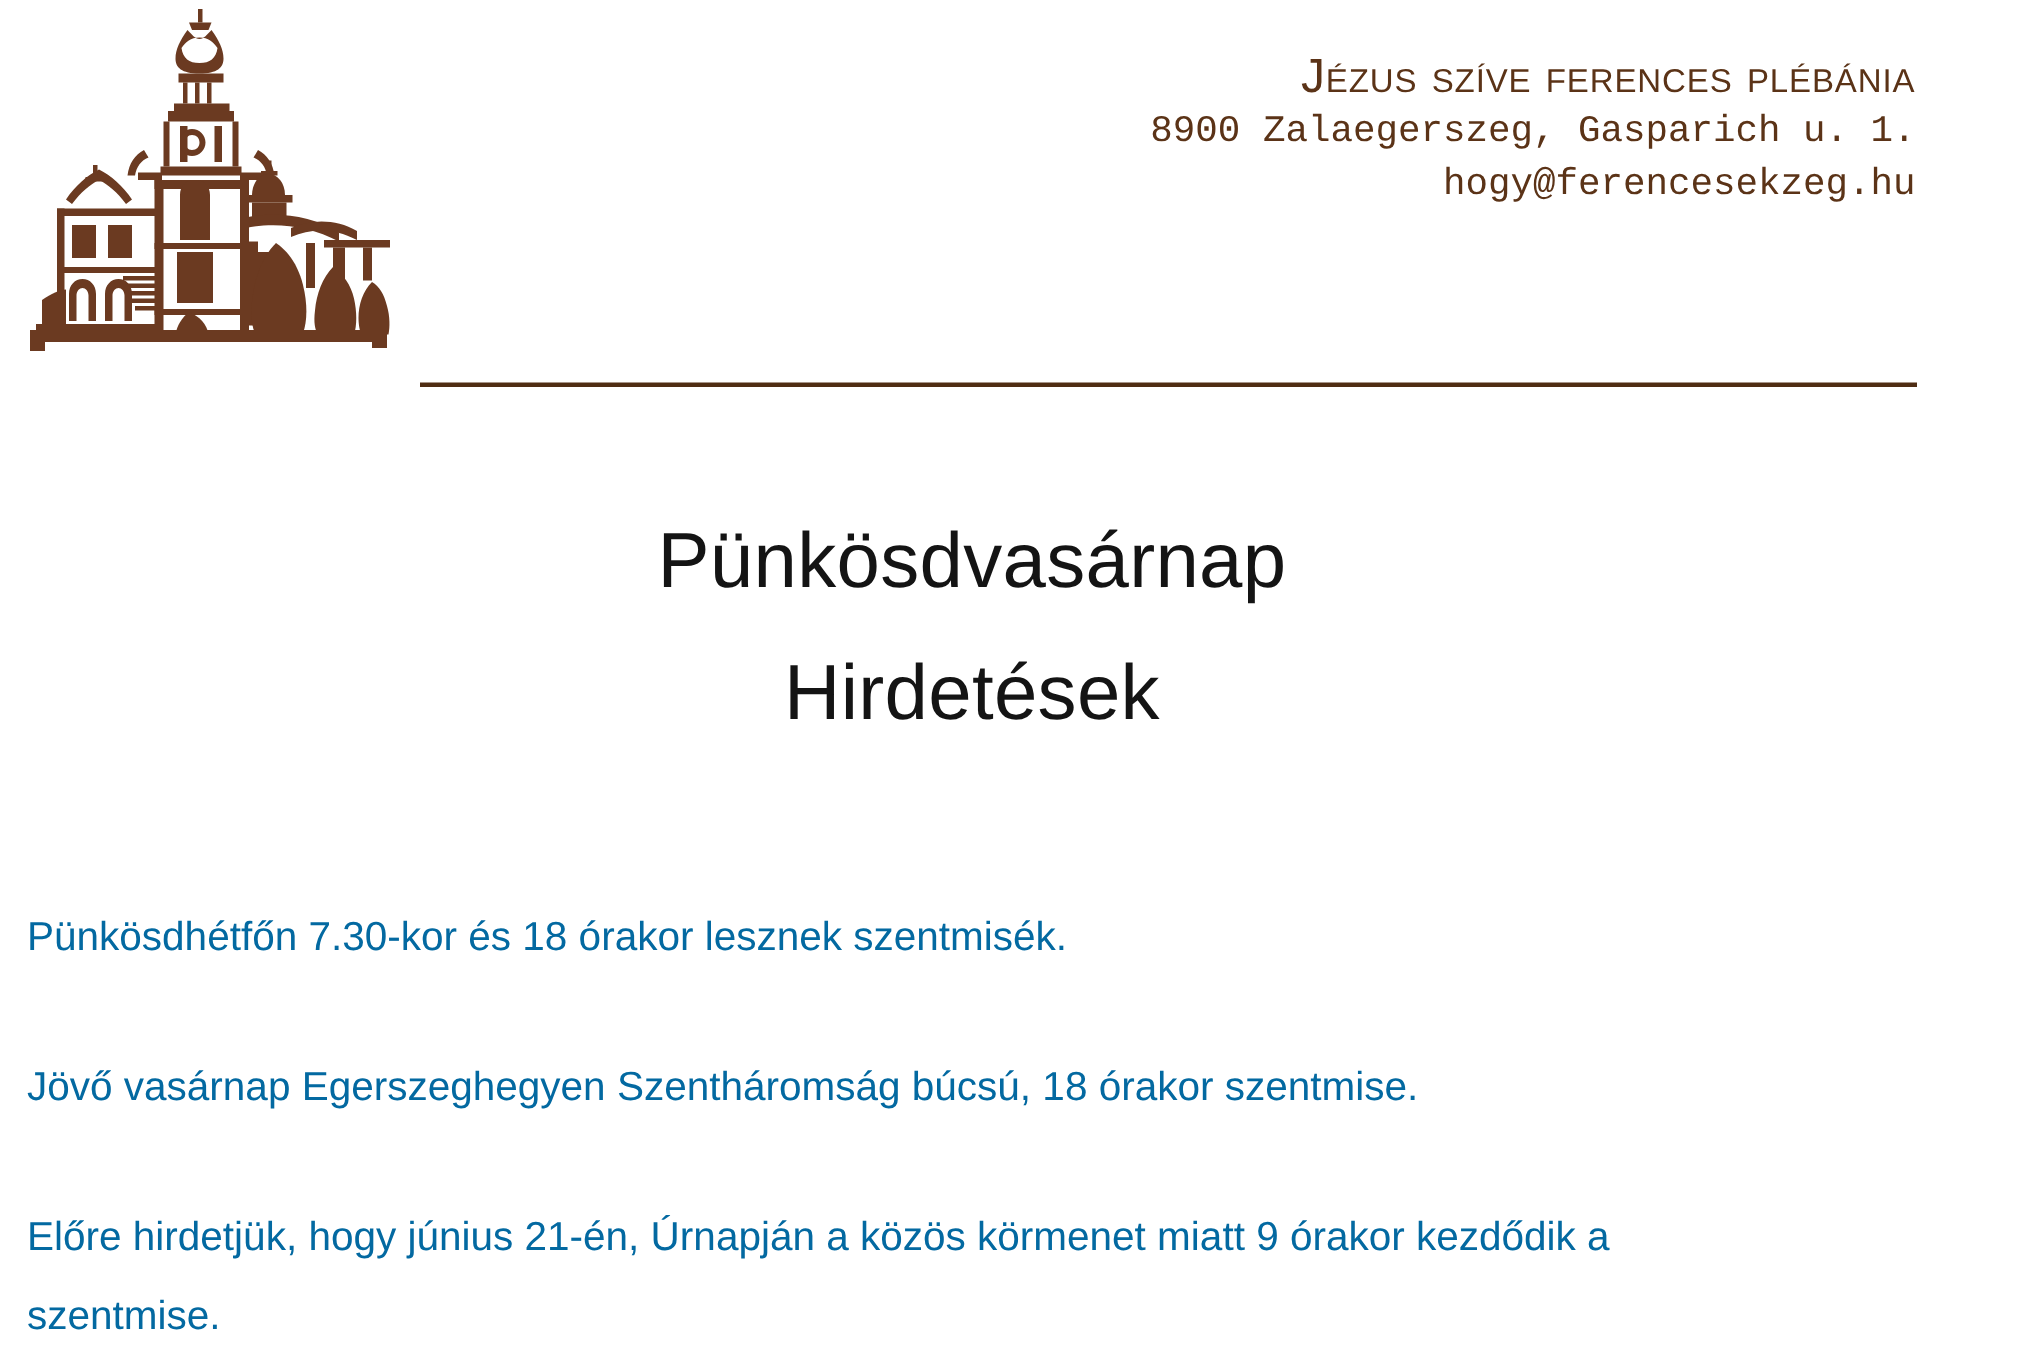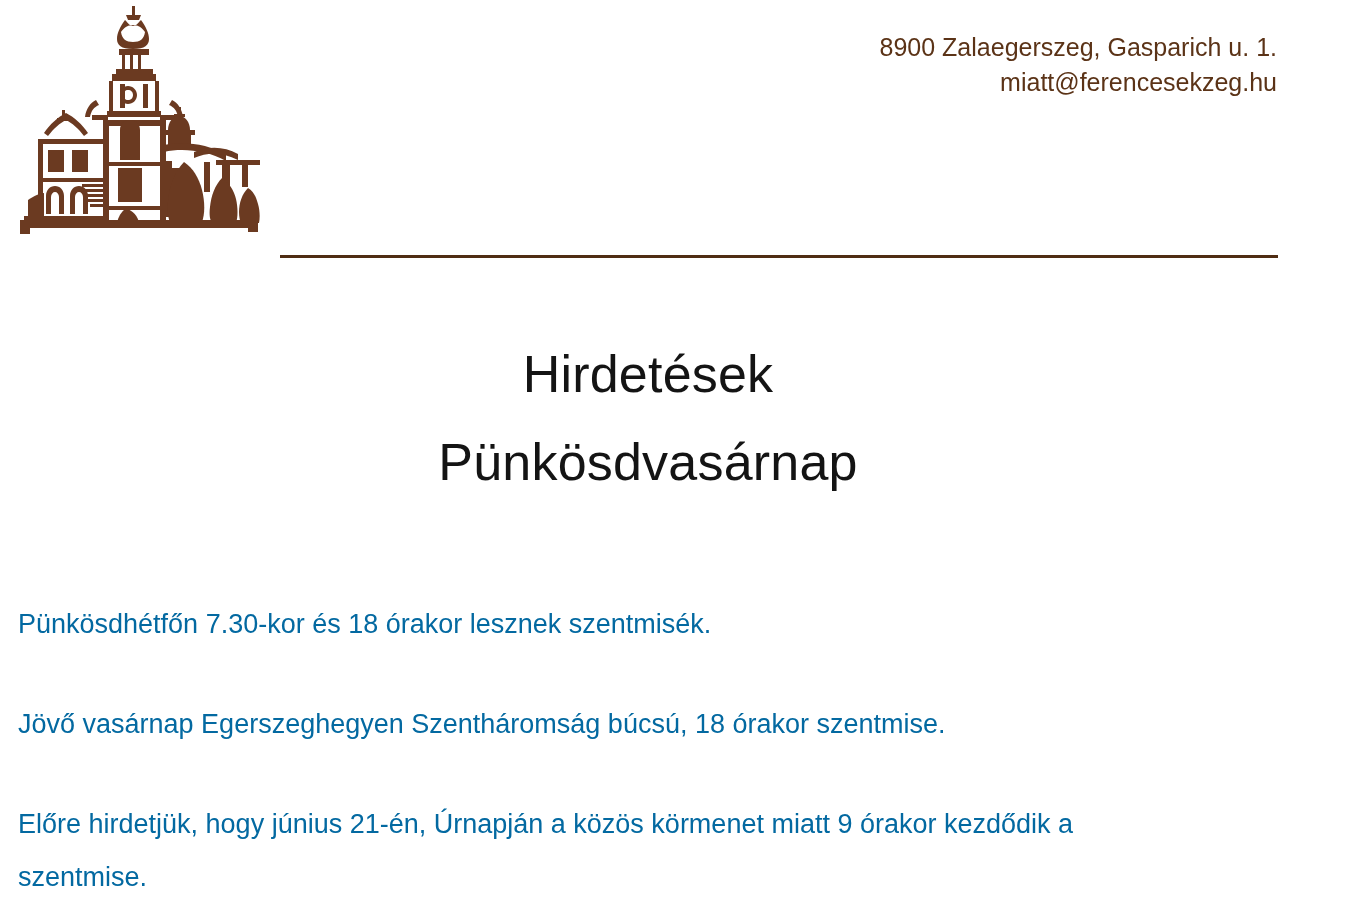--- a/index.html
+++ b/index.html
@@ -63,20 +63,21 @@
     text-transform: lowercase;
     white-space: nowrap;
   }
   .org-name::first-letter { text-transform: none; }
 
   .org-line {
     font-size: 25px;
     line-height: 35px;
     font-weight: 400;
     white-space: nowrap;
+    font-family: Liberation Mono, monospace;
   }
 
   .rule {
     position: absolute;
     left: 280px;
     top: 255px;
     width: 998px;
     height: 3px;
     background: #4f2d13;
   }
@@ -201,30 +202,31 @@
           <path d="M118 206 c-5 4 -8 9 -9 15 l22 0 c-1 -7 -6 -12 -13 -15 z"></path>
 
           <path d="M12 218 l238 0 l0 8 l-238 0 z"></path>
           <path d="M12 226 l10 0 l0 6 l-10 0 z"></path>
           <path d="M240 218 l10 0 l0 12 l-10 0 z"></path>
         </g>
       </svg>
     </div>
 
     <div class="org-block">
+      <div class="org-name">Jézus Szíve Ferences Plébánia</div>
       <div class="org-line">8900 Zalaegerszeg, Gasparich u. 1.</div>
-      <div class="org-line">miatt@ferencesekzeg.hu</div>
+      <div class="org-line">hogy@ferencesekzeg.hu</div>
     </div>
 
     <div class="rule"></div>
   </header>
 
   <div class="title-block">
+    <div class="title-line">Pünkösdvasárnap</div>
     <div class="title-line">Hirdetések</div>
-    <div class="title-line">Pünkösdvasárnap</div>
   </div>
 
   <main class="body-block">
     <p class="para">Pünkösdhétfőn 7.30-kor és 18 órakor lesznek szentmisék.</p>
     <p class="para">Jövő vasárnap Egerszeghegyen Szentháromság búcsú, 18 órakor szentmise.</p>
     <p class="para">Előre hirdetjük, hogy június 21-én, Úrnapján a közös körmenet miatt 9 órakor kezdődik a szentmise.</p>
   </main>
 
 </div>
 

